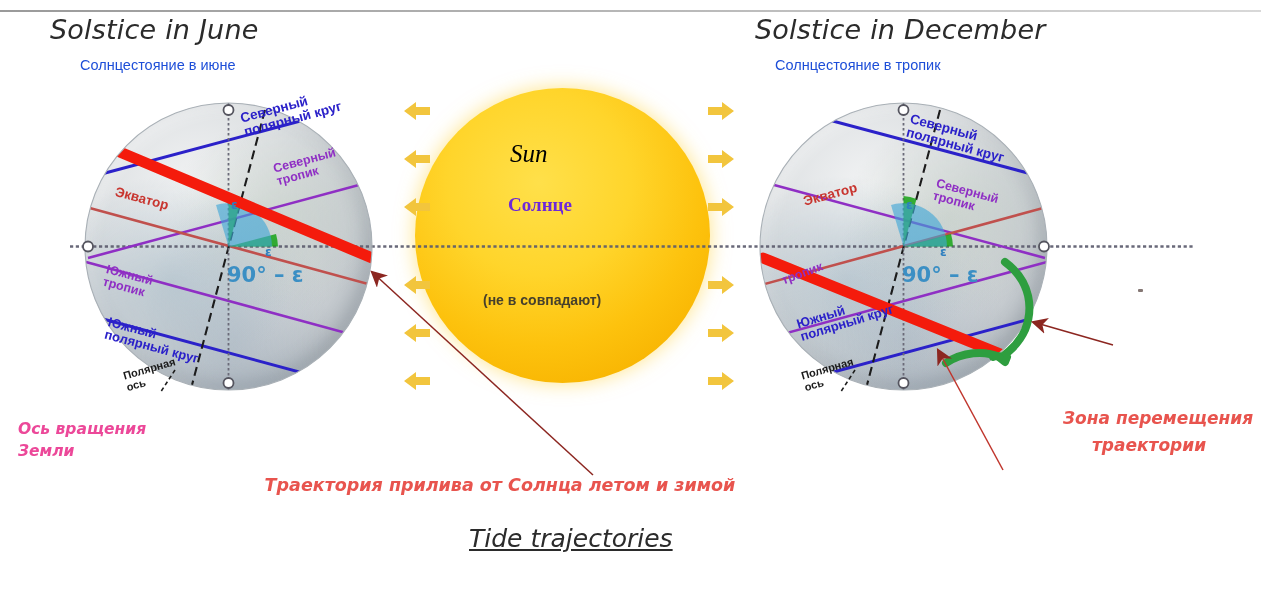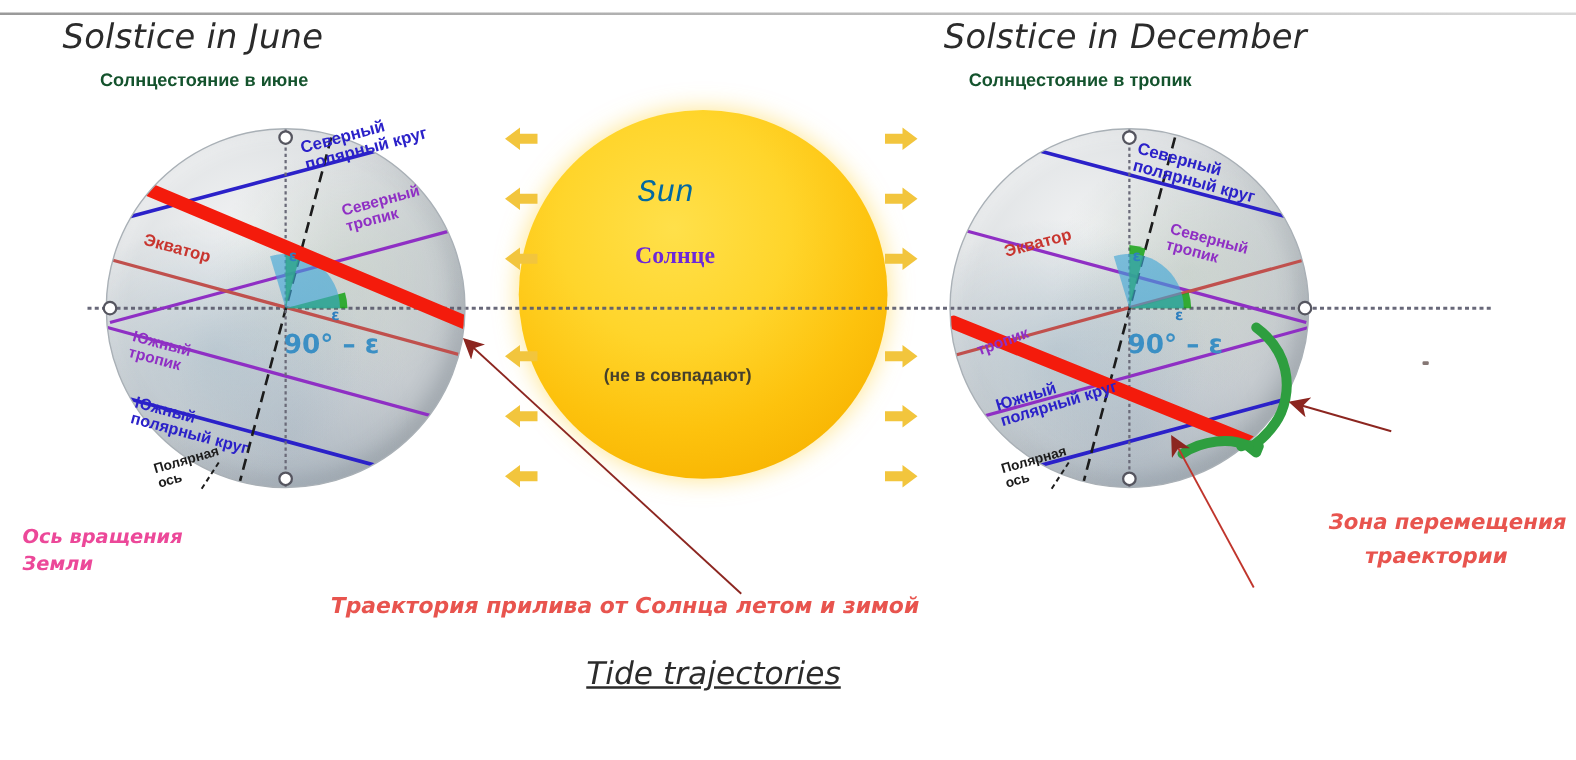--- a/index.html
+++ b/index.html
@@ -1,22 +1,22 @@
 <!DOCTYPE html>
 <html><head>
 <meta charset="utf-8">
 <style>
   html,body{margin:0;padding:0;background:#ffffff;}
   body{width:1261px;height:608px;font-family:"Liberation Sans",sans-serif;overflow:hidden;}
   #stage{position:relative;width:1261px;height:608px;background:#fff;border-radius:22px;}
   #stage svg.layer{position:absolute;left:0;top:0;width:1261px;height:608px;overflow:visible;}
   .txt{position:absolute;white-space:pre;}
   .title-en{font-family:"DejaVu Sans",sans-serif;font-style:italic;font-size:27px;color:#2b2b2b;letter-spacing:.2px;}
-  .title-ru{font-family:"Liberation Sans",sans-serif;font-weight:bold;font-size:14.5px;color:#14532d;}
-  .sun-en{font-family:Liberation Mono, monospace;font-style:italic;font-size:25px;color:#0369a1;}
+  .title-ru{font-family:"Liberation Sans",sans-serif;font-weight:normal;font-size:14.5px;color:#1d4ed8;}
+  .sun-en{font-family:Liberation Serif, serif;font-style:italic;font-size:25px;color:#000000;}
   .sun-ru{font-family:Liberation Serif, serif;font-weight:bold;font-size:19px;color:#6d28d9;}
   .sun-note{font-family:"Liberation Sans",sans-serif;font-weight:bold;font-size:14px;color:#46402c;}
   .axis-note{font-family:"DejaVu Sans",sans-serif;font-style:italic;font-weight:bold;font-size:15.5px;color:#ec4899;line-height:22px;}
   .red-cap{font-family:"DejaVu Sans",sans-serif;font-style:italic;font-weight:bold;font-size:17.5px;color:#e8544e;line-height:26px;text-align:center;}
   .red-zone{font-family:"DejaVu Sans",sans-serif;font-style:italic;font-weight:bold;font-size:17px;color:#e8544e;line-height:26px;}
   .foot-en{font-family:"DejaVu Sans",sans-serif;font-style:italic;font-size:25px;color:#2b2b2b;}
   .g-lbl{position:absolute;white-space:pre;font-family:"Liberation Sans",sans-serif;font-weight:bold;line-height:1.02;transform-origin:0 0;}
   .lbl-blue{color:#2b21c9;}
   .lbl-violet{color:#8f2fc4;}
   .lbl-red{color:#c8352f;}

